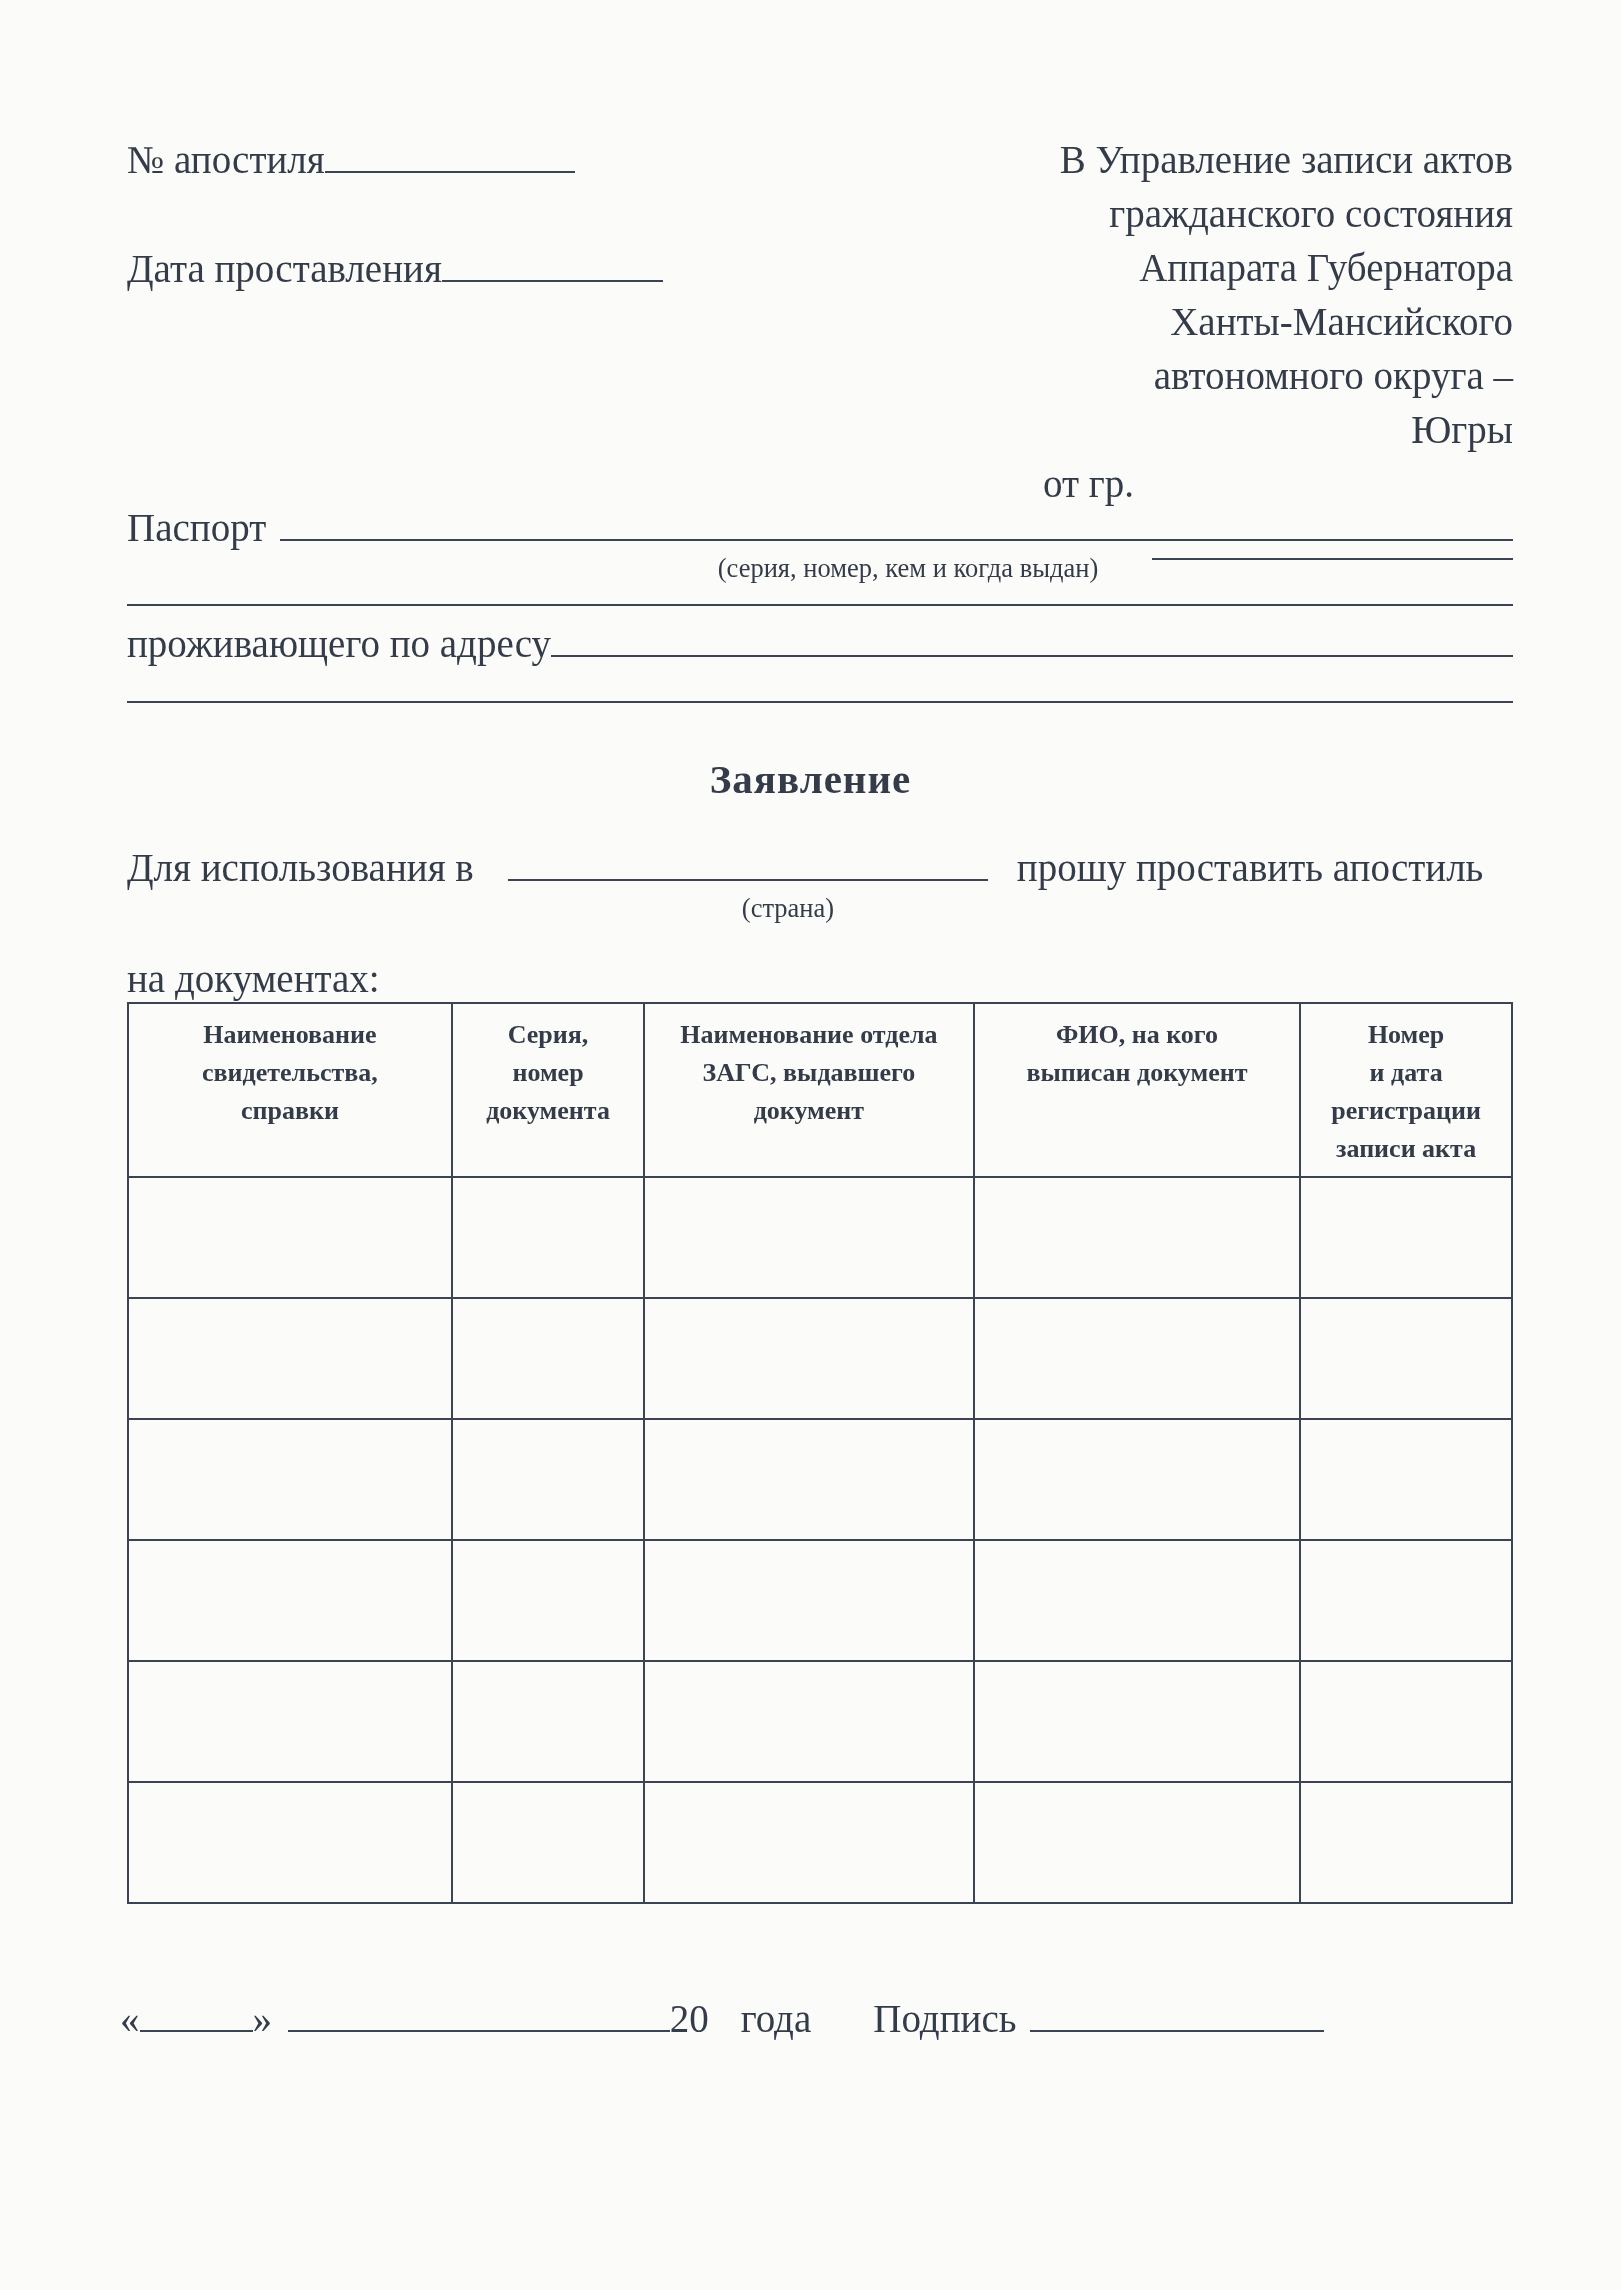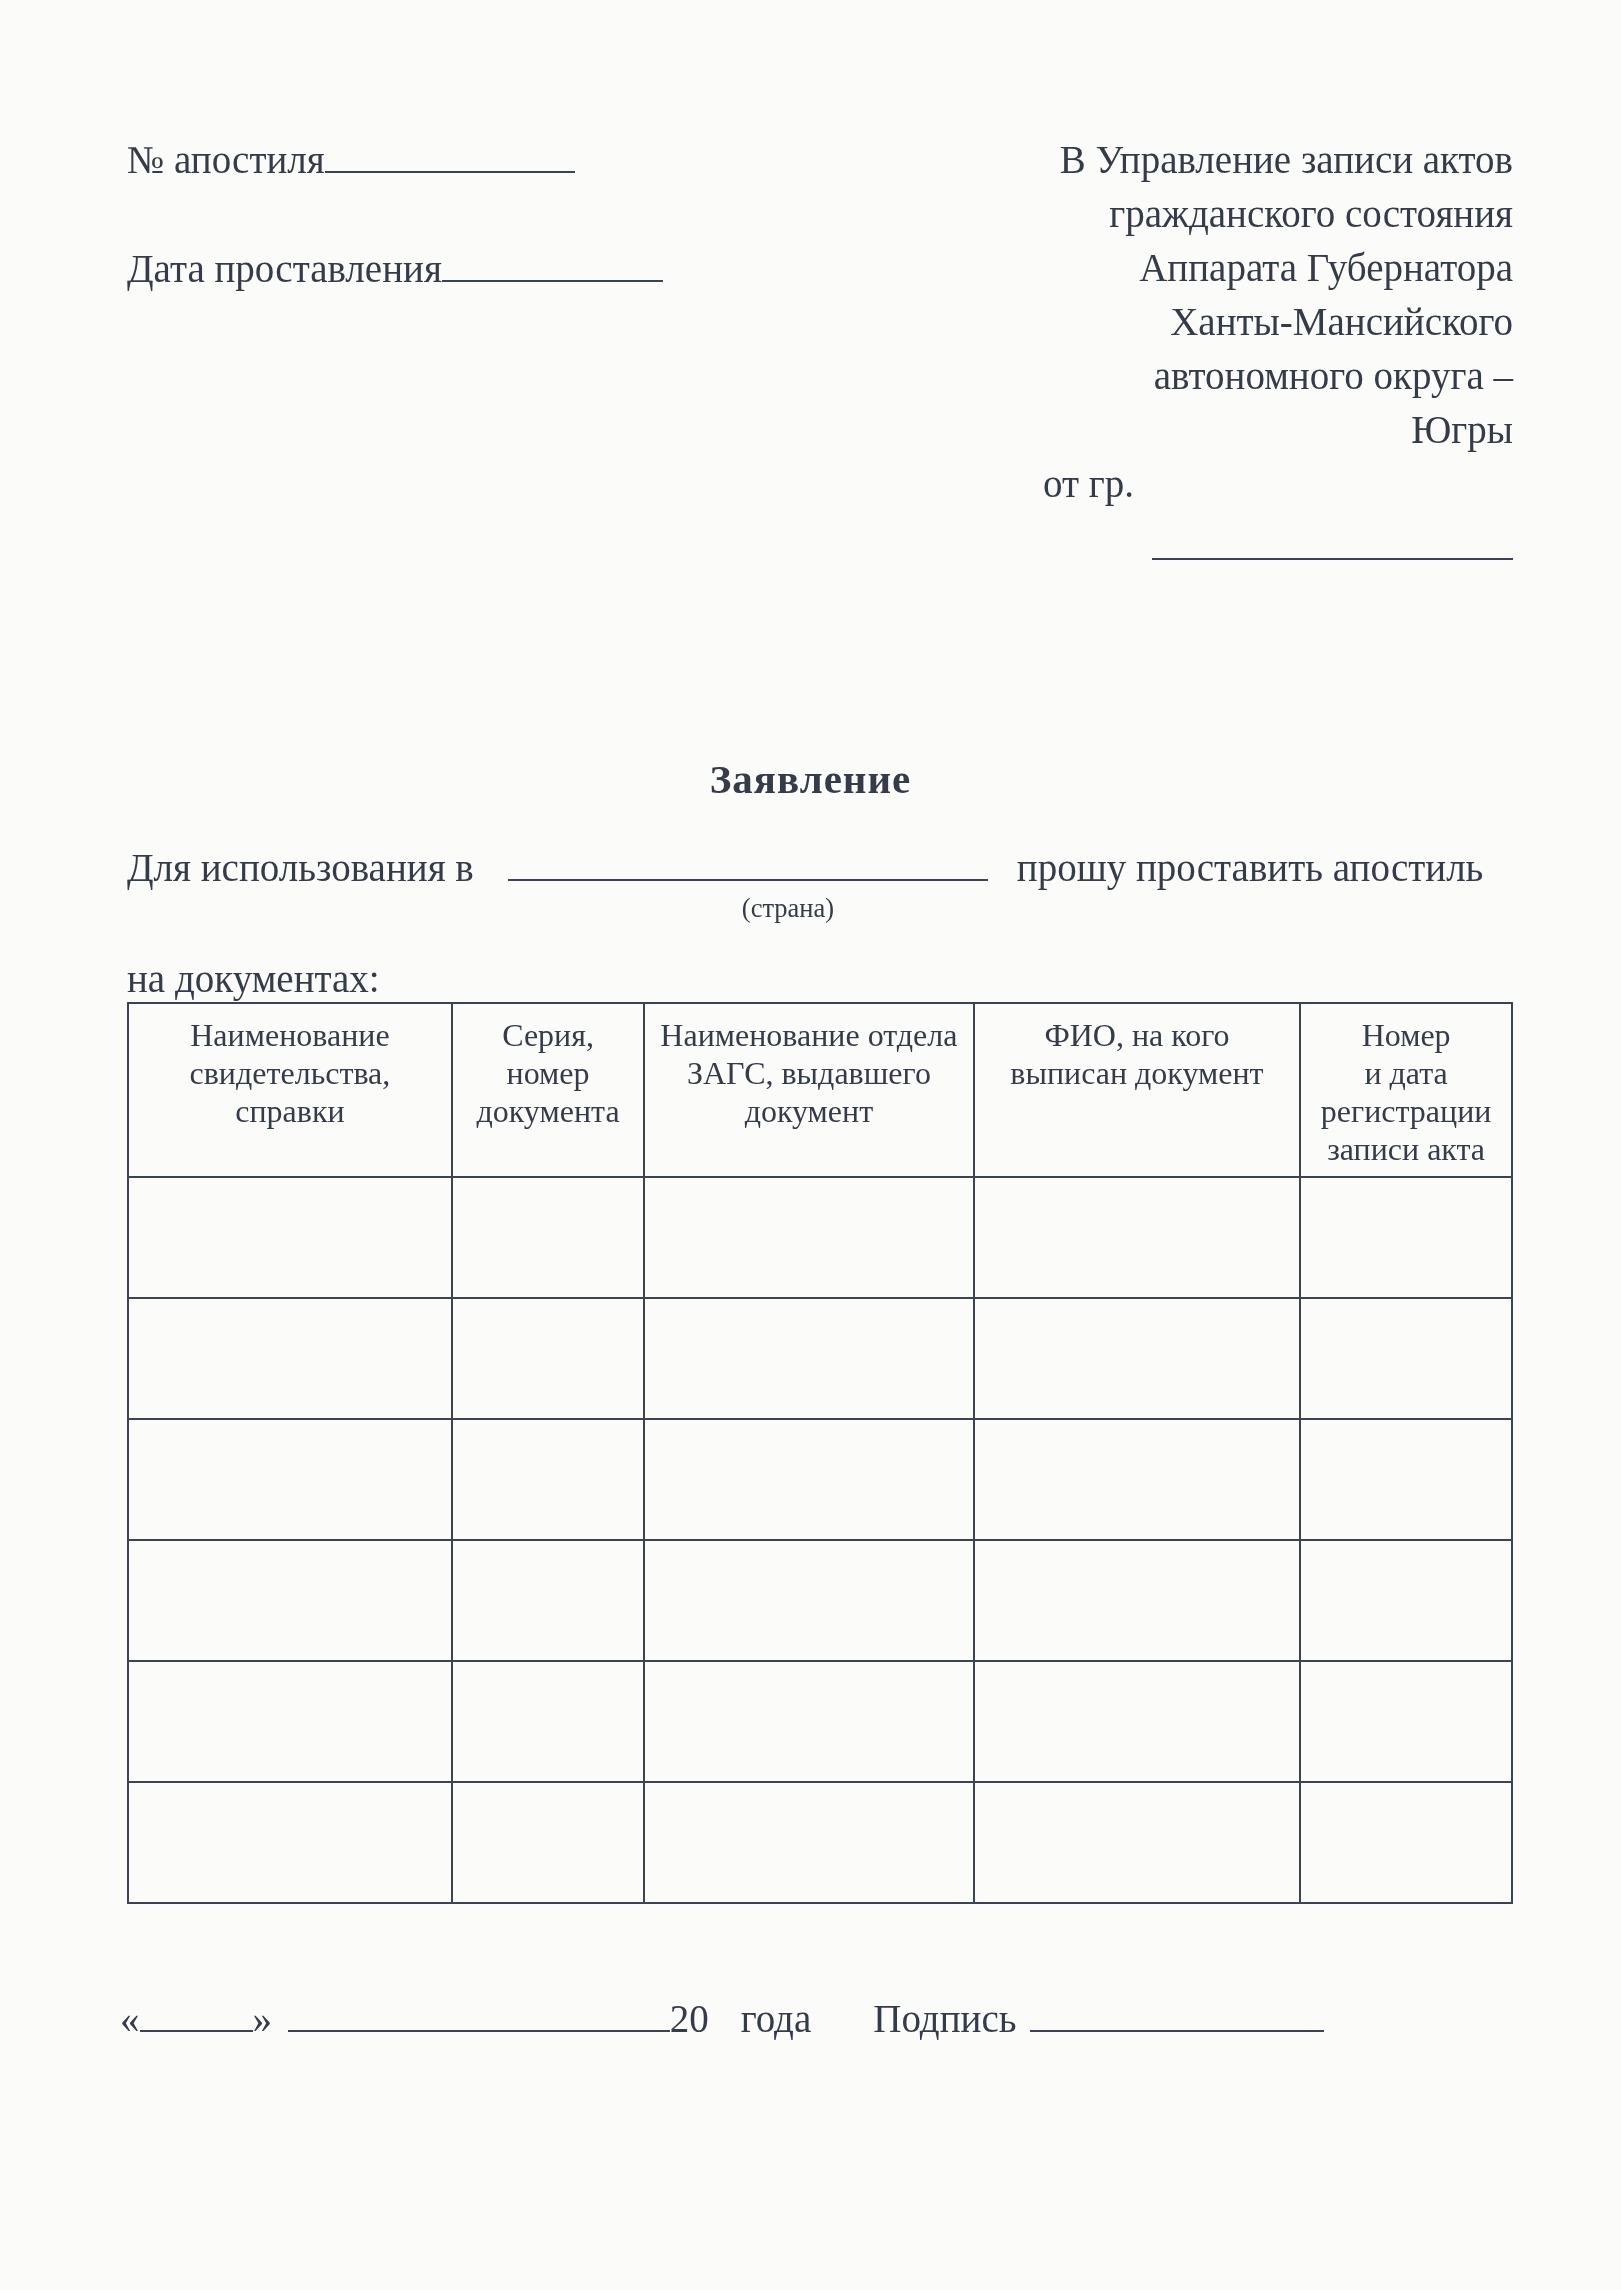--- a/index.html
+++ b/index.html
@@ -53,21 +53,21 @@
 
   
   .doc-table-wrap{position:absolute;left:127px;top:1002px;width:1386px;}
   table.doc-table{
     width:1386px;border-collapse:collapse;table-layout:fixed;
   }
   table.doc-table th,table.doc-table td{
     border:2px solid var(--rule);
   }
   table.doc-table th{
-    font-size:32px;font-weight:normal;line-height:38px;
+    font-size:26px;font-weight:bold;line-height:38px;
     vertical-align:top;padding:11.8px 5.9px 7.8px 5.9px;
     white-space:pre-line;height:143px;box-sizing:border-box;
     text-align:center;
   }
   table.doc-table td{height:117px;}
 
   
   .footer{position:absolute;left:120px;top:1996px;width:1402px;display:flex;align-items:baseline;}
   .footer .day-ul{width:113px;}
   .footer .month-ul{width:382px;margin-left:15.7px;}
@@ -99,20 +99,33 @@
     <div>автономного округа – Югры</div>
     <div class="from-row">
       <span>от гр.</span>
       <span class="ul fill"></span>
     </div>
     <div class="blank-row">
       <span class="ul" style="width:361px;"></span>
     </div>
   </div>
 
+  <div class="passport">
+    <div class="flex">
+      <span>Паспорт</span>
+      <span class="ul fill" style="margin-left:13.7px;"></span>
+    </div>
+    <div class="hint">(серия, номер, кем и когда выдан)</div>
+    <div class="hr hr1"></div>
+    <div class="flex row2">
+      <span>проживающего по адресу</span>
+      <span class="ul fill"></span>
+    </div>
+    <div class="hr hr2"></div>
+  </div>
 
   <div class="doc-title">Заявление</div>
 
   <div class="request">
     <div class="flex">
       <span>Для использования в</span>
       <span class="ul country-ul"></span>
       <span class="suffix">прошу проставить апостиль</span>
     </div>
     <div class="hint">(страна)</div>

